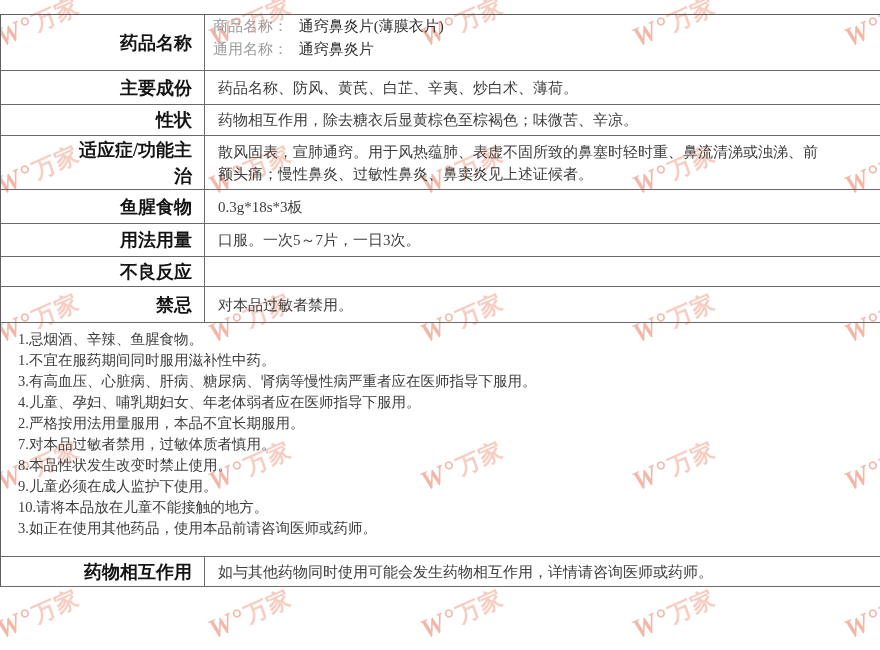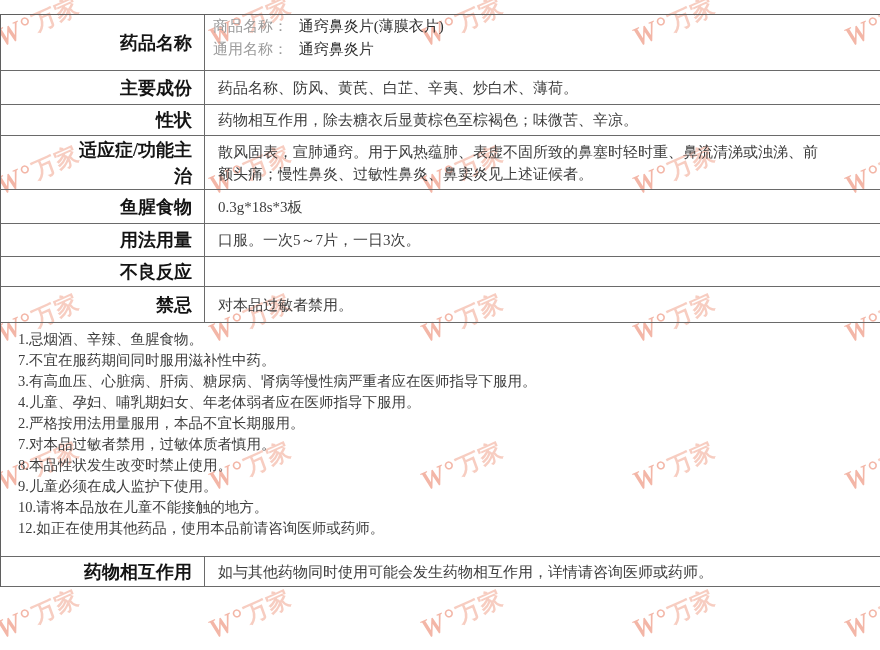--- a/index.html
+++ b/index.html
@@ -136,29 +136,29 @@
   </div>
 
   <div class="trow row-contraindication">
     <div class="cell-label">禁忌</div>
     <div class="cell-value">对本品过敏者禁用。</div>
   </div>
 
   <div class="trow row-precautions">
     <div class="cell-value">
       <span class="precaution-item">1.忌烟酒、辛辣、鱼腥食物。</span>
-      <span class="precaution-item">7.不宜在服药期间同时服用滋补性中药。</span>
+      <span class="precaution-item">1.不宜在服药期间同时服用滋补性中药。</span>
       <span class="precaution-item">3.有高血压、心脏病、肝病、糖尿病、肾病等慢性病严重者应在医师指导下服用。</span>
       <span class="precaution-item">4.儿童、孕妇、哺乳期妇女、年老体弱者应在医师指导下服用。</span>
       <span class="precaution-item">2.严格按用法用量服用，本品不宜长期服用。</span>
       <span class="precaution-item">7.对本品过敏者禁用，过敏体质者慎用。</span>
       <span class="precaution-item">8.本品性状发生改变时禁止使用。</span>
       <span class="precaution-item">9.儿童必须在成人监护下使用。</span>
       <span class="precaution-item">10.请将本品放在儿童不能接触的地方。</span>
-      <span class="precaution-item">12.如正在使用其他药品，使用本品前请咨询医师或药师。</span>
+      <span class="precaution-item">3.如正在使用其他药品，使用本品前请咨询医师或药师。</span>
     </div>
   </div>
 
   <div class="trow row-interaction">
     <div class="cell-label">药物相互作用</div>
     <div class="cell-value">如与其他药物同时使用可能会发生药物相互作用，详情请咨询医师或药师。</div>
   </div>
 
 </div>
 

